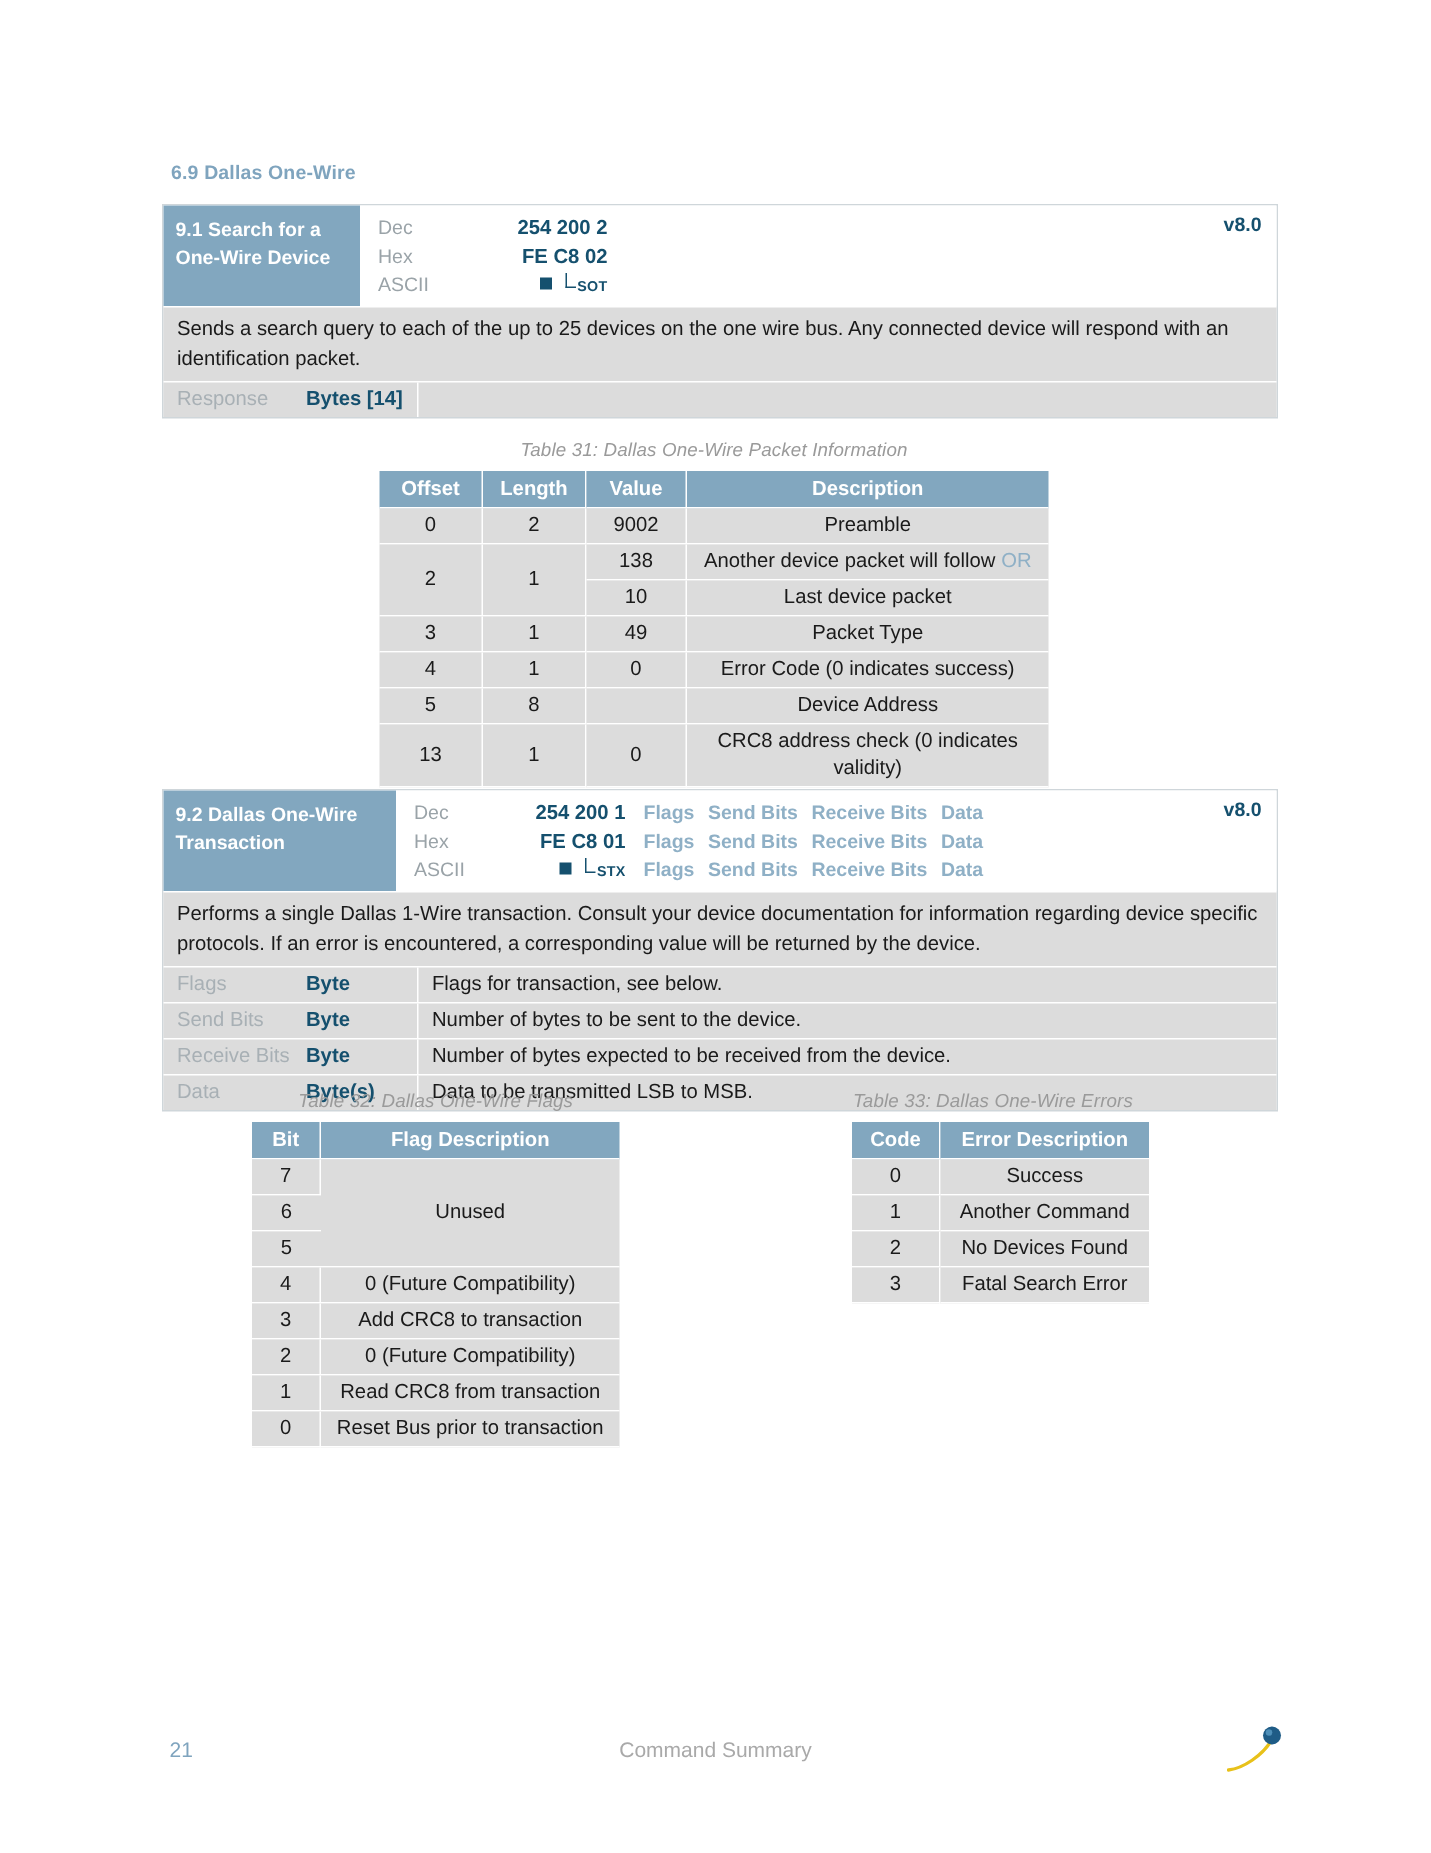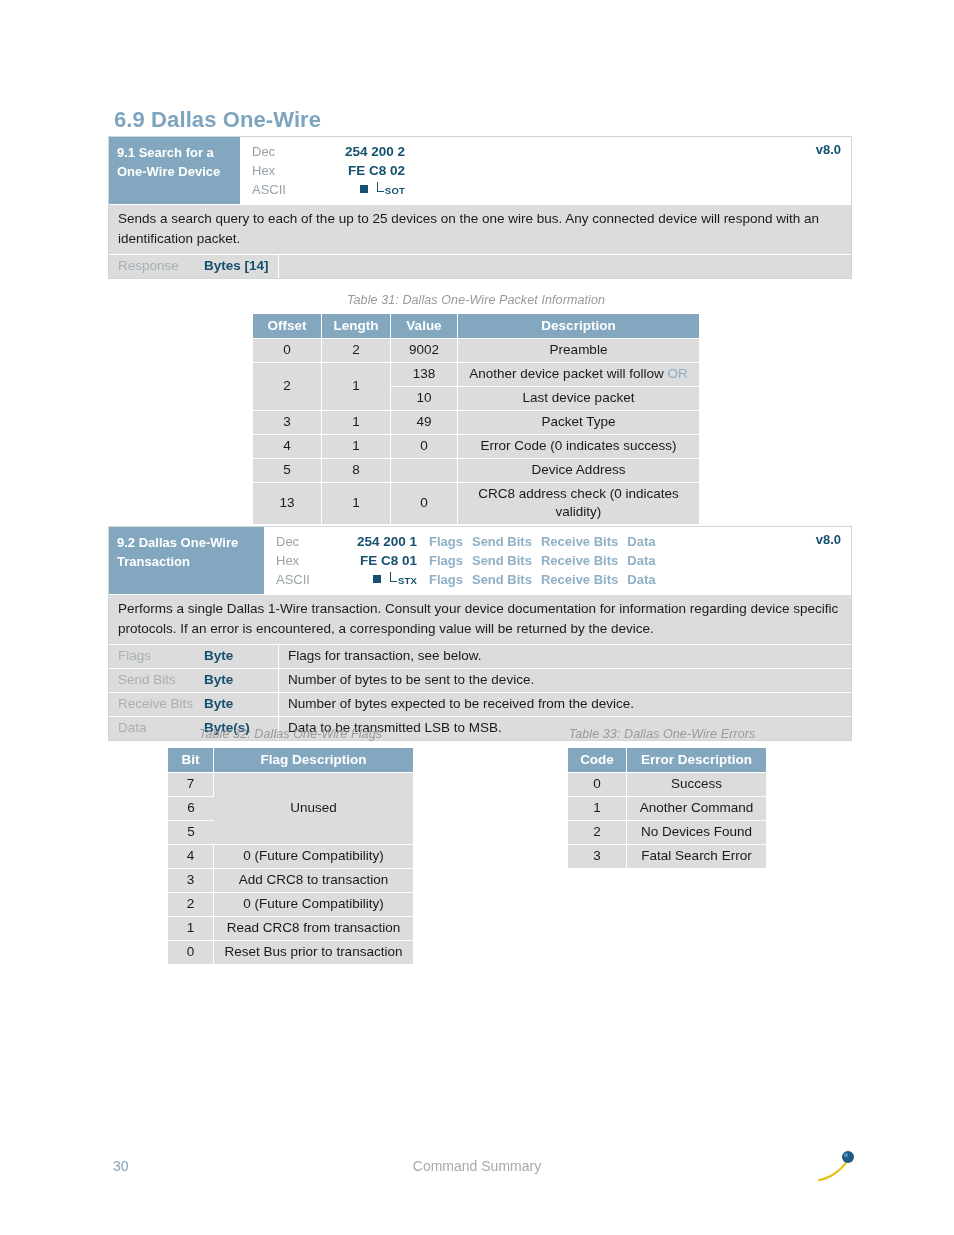--- a/index.html
+++ b/index.html
@@ -23,21 +23,21 @@
   }
   .content {
     position: absolute;
     left: 108px;
     top: 0;
     width: 744px;
   }
 
   
   .section-heading {
-    font-size: 22px;
+    font-size: 13px;
     font-weight: bold;
     color: #7FA4BE;
     letter-spacing: 0.1px;
     margin: 0;
     padding: 0;
     position: absolute;
     top: 107px;
     left: 6px;
   }
 
@@ -480,21 +480,21 @@
         </tr>
         <tr>
           <td>3</td>
           <td>Fatal Search Error</td>
         </tr>
       </tbody>
     </table>
   </div>
 
   <div class="footer">
-    <div class="footer-page">30</div>
+    <div class="footer-page">21</div>
     <div class="footer-title">Command Summary</div>
     <div class="footer-logo">
       <svg width="40" height="34" viewBox="0 0 40 34" xmlns="http://www.w3.org/2000/svg">
         <path d="M1 31 C 10 30, 24 22, 31 9" stroke="#E8C11A" stroke-width="2.2" fill="none" stroke-linecap="round"></path>
         <circle cx="30" cy="8" r="6" fill="#1F5C86"></circle>
         <circle cx="28" cy="6" r="2.2" fill="#4E8FB8"></circle>
       </svg>
     </div>
   </div>
 

